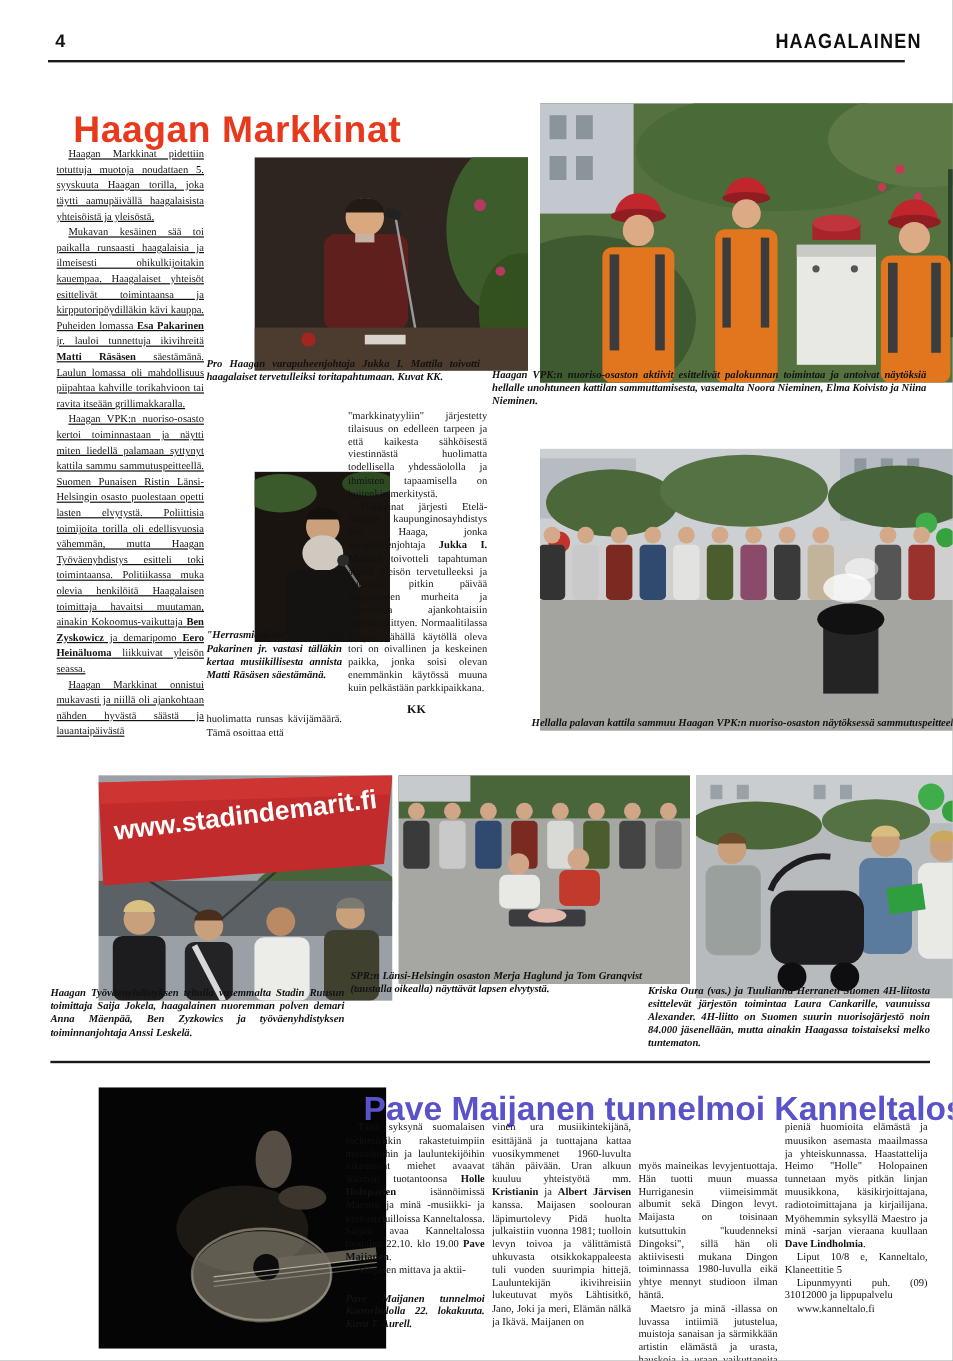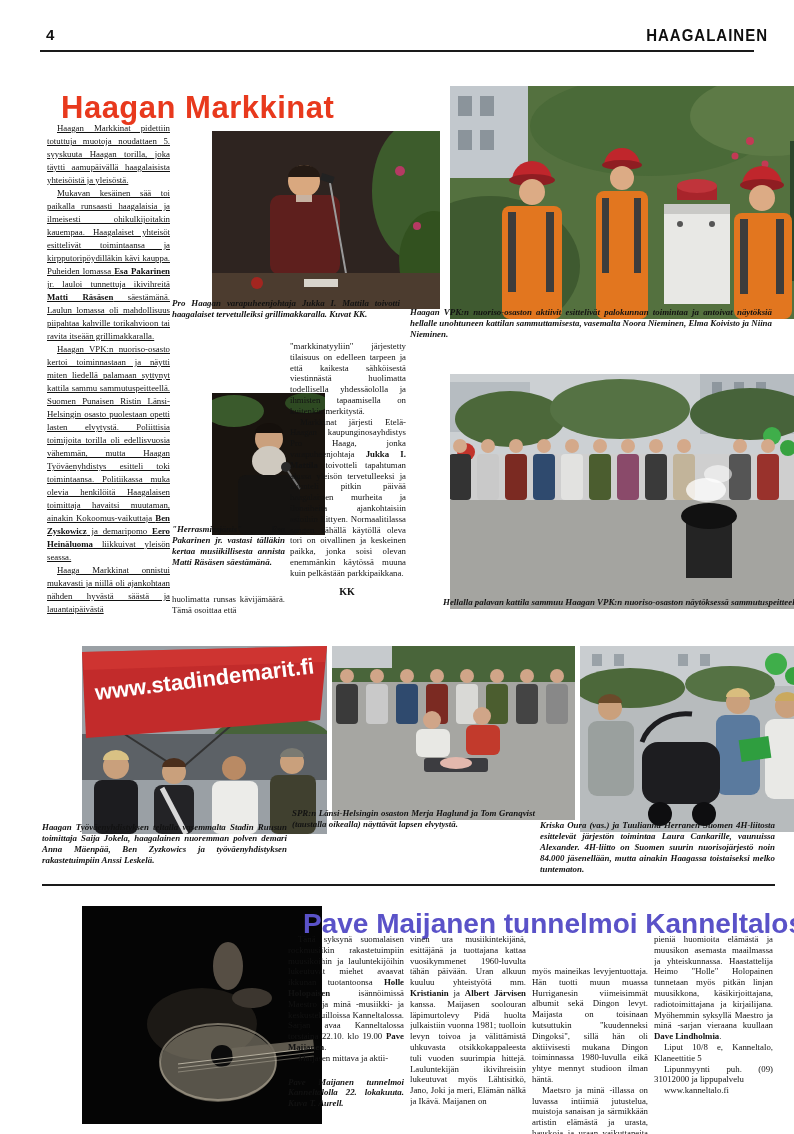--- a/index.html
+++ b/index.html
@@ -40,42 +40,42 @@
   <div class="abs pagenum">4</div>
   <div class="abs masthead">HAAGALAINEN</div>
   <div class="abs rule rule-top"></div>
 
   <h1 class="abs headline-red">Haagan Markkinat</h1>
 
   <div class="abs body-text lead-col" style="left:47px;top:122px;width:123px;height:512px;overflow:hidden;">
     <p class="indent">Haagan Markkinat pidettiin totuttuja muotoja noudattaen 5. syyskuuta Haagan torilla, joka täytti aamupäivällä haagalaisista yhteisöistä ja yleisöstä.</p>
     <p class="indent"><span>Mukavan kesäinen sää toi paikalla runsaasti haagalaisia ja ilmeisesti ohikulkijoitakin kauempaa. Haagalaiset yhteisöt esittelivät toimintaansa ja kirpputoripöydilläkin kävi kauppa. Puheiden lomassa </span><span class="b">Esa Pakarinen</span><span> jr. lauloi tunnettuja ikivihreitä </span><span class="b">Matti Räsäsen</span><span> säestämänä. Laulun lomassa oli mahdollisuus piipahtaa kahville torikahvioon tai ravita itseään grillimakkaralla.</span></p>
     <p class="indent"><span>Haagan VPK:n nuoriso-osasto kertoi toiminnastaan ja näytti miten liedellä palamaan syttynyt kattila sammu sammutuspeitteellä. Suomen Punaisen Ristin Länsi-Helsingin osasto puolestaan opetti lasten elvytystä. Poliittisia toimijoita torilla oli edellisvuosia vähemmän, mutta Haagan Työväenyhdistys esitteli toki toimintaansa. Politiikassa muka olevia henkilöitä Haagalaisen toimittaja havaitsi muutaman, ainakin Kokoomus-vaikuttaja </span><span class="b">Ben Zyskowicz</span><span> ja demaripomo </span><span class="b">Eero Heinäluoma</span><span> liikkuivat yleisön seassa.</span></p>
-    <p class="indent">Haaga Markkinat onnistui mukavasti ja niillä oli ajankohtaan nähden hyvästä säästä ja lauantaipäivästä</p>
+    <p class="indent">Haagan Markkinat onnistui mukavasti ja niillä oli ajankohtaan nähden hyvästä säästä ja lauantaipäivästä</p>
   </div>
 
   <figure class="photo" style="left:172px;top:115px;width:228px;height:178px;">
     <svg viewBox="0 0 228 178" preserveAspectRatio="none">
       <rect width="228" height="178" fill="#2e2420"></rect>
       <ellipse cx="205" cy="60" rx="45" ry="70" fill="#3d5c2c"></ellipse>
       <ellipse cx="222" cy="130" rx="35" ry="50" fill="#32511f"></ellipse>
       <circle cx="188" cy="40" r="5" fill="#b53a63"></circle>
         <circle cx="205" cy="95" r="4" fill="#b53a63"></circle>
       <circle cx="92" cy="50" r="16" fill="#d9a87f"></circle>
       <path d="M76,46 a16,12 0 0 1 32,0 z" fill="#241a14"></path>
       <rect x="58" y="64" width="70" height="80" rx="10" fill="#5e1f1d"></rect>
       <rect x="84" y="64" width="16" height="7" fill="#c7b2a2"></rect>
       <line x1="118" y1="52" x2="138" y2="165" stroke="#9a9a9a" stroke-width="2"></line>
       <rect x="109" y="44" width="13" height="7" fill="#222" transform="rotate(18 116 47)"></rect>
       <rect x="0" y="142" width="228" height="36" fill="#4c3c2f"></rect>
       <rect x="92" y="148" width="34" height="8" fill="#d8d4cc"></rect>
       <circle cx="45" cy="152" r="6" fill="#a22620"></circle>
     </svg>
   </figure>
-  <div class="abs caption" style="left:172px;top:298px;width:228px;">Pro Haagan varapuheenjohtaja Jukka I. Mattila toivotti haagalaiset tervetulleiksi grillimakkaralla. Kuvat KK.</div>
+  <div class="abs caption" style="left:172px;top:298px;width:228px;">Pro Haagan varapuheenjohtaja Jukka I. Mattila toivotti haagalaiset tervetulleiksi toritapahtumaan. Kuvat KK.</div>
 
   <figure class="photo" style="left:172px;top:377px;width:113px;height:142px;">
     <svg viewBox="0 0 113 142" preserveAspectRatio="none">
       <rect width="113" height="142" fill="#19140f"></rect>
       <ellipse cx="22" cy="18" rx="30" ry="16" fill="#3a5a2c"></ellipse>
       <ellipse cx="95" cy="10" rx="22" ry="10" fill="#2e4a22"></ellipse>
       <circle cx="57" cy="46" r="14" fill="#caa07d"></circle>
       <path d="M43,40 a14,10 0 0 1 28,0 z" fill="#15100c"></path>
       <ellipse cx="57" cy="68" rx="17" ry="15" fill="#cfc9bf"></ellipse>
       <rect x="26" y="82" width="62" height="60" rx="8" fill="#151311"></rect>
@@ -199,21 +199,21 @@
       <circle cx="152" cy="122" r="12" fill="#b98a64"></circle>
       <rect x="130" y="135" width="46" height="53" rx="8" fill="#ecece9"></rect>
       <circle cx="210" cy="116" r="12" fill="#c9a07c"></circle>
         <path d="M198,111 a12,9 0 0 1 24,0 z" fill="#7a7a72"></path>
       <rect x="188" y="129" width="46" height="59" rx="8" fill="#40402f"></rect>
       <polygon points="0,6 245,0 238,74 4,92" fill="#c22b2b"></polygon>
       <polygon points="0,6 245,0 243,16 2,24" fill="#d53a36" opacity="0.6"></polygon>
       <text x="14" y="54" transform="rotate(-7 14 54)" fill="#ffffff" font-size="22" font-weight="bold" font-family="Liberation Sans, DejaVu Sans, sans-serif">www.stadindemarit.fi</text>
     </svg>
   </figure>
-  <div class="abs caption" style="left:42px;top:822px;width:245px;">Haagan Työväenyhdistyksen teltalla vasemmalta Stadin Ruusun toimittaja Saija Jokela, haagalainen nuoremman polven demari Anna Mäenpää, Ben Zyzkowics ja työväenyhdistyksen rakastetuimpiin Anssi Leskelä.</div>
+  <div class="abs caption" style="left:42px;top:822px;width:245px;">Haagan Työväenyhdistyksen teltalla vasemmalta Stadin Ruusun toimittaja Saija Jokela, haagalainen nuoremman polven demari Anna Mäenpää, Ben Zyzkowics ja työväenyhdistyksen toiminnanjohtaja Anssi Leskelä.</div>
 
   <figure class="photo" style="left:292px;top:630px;width:243px;height:174px;">
     <svg viewBox="0 0 243 174" preserveAspectRatio="none">
       <rect width="243" height="174" fill="#a6a6a2"></rect>
       <rect width="243" height="36" fill="#49653a"></rect>
       <rect x="0" y="0" width="60" height="22" fill="#c6cacd"></rect>
       <g>
         <circle cx="15" cy="30" r="7" fill="#d0a588"></circle>
           <rect x="4" y="38" width="22" height="40" rx="4" fill="#3a3a3a"></rect>
         <circle cx="45" cy="30" r="7" fill="#d0a588"></circle>

